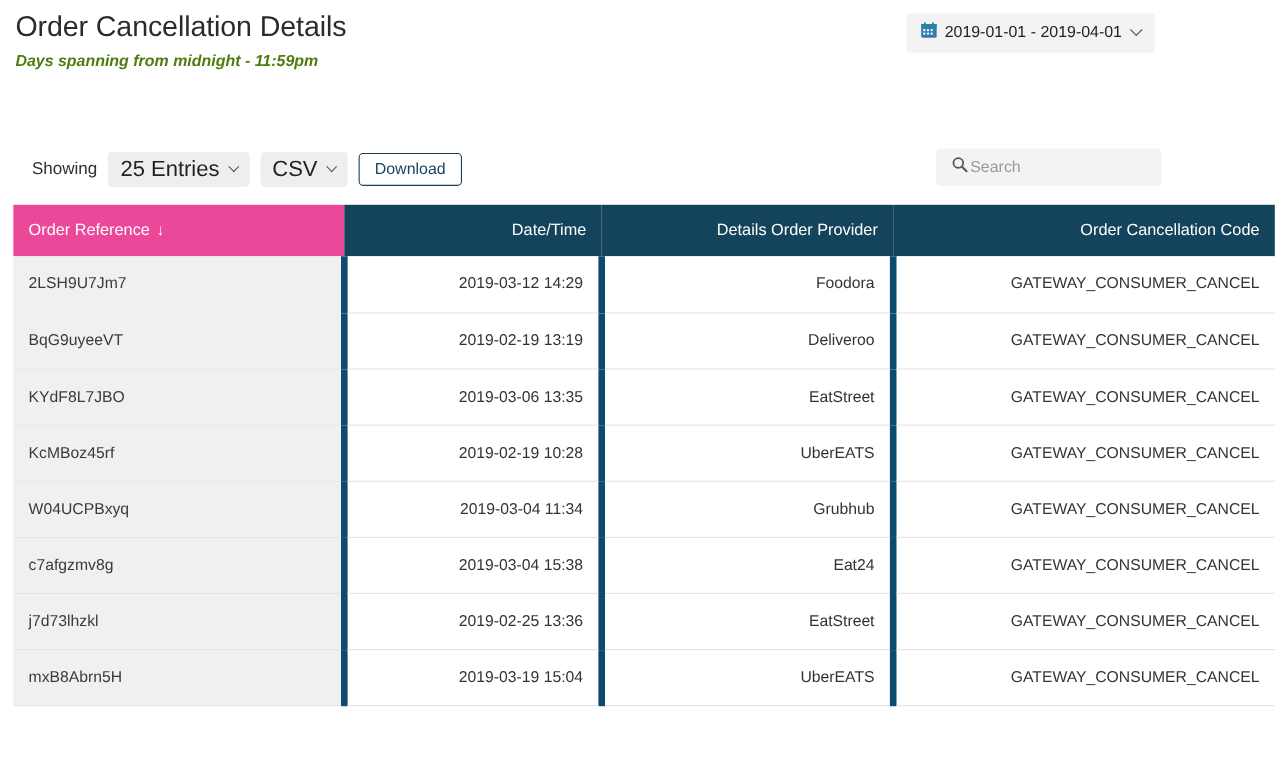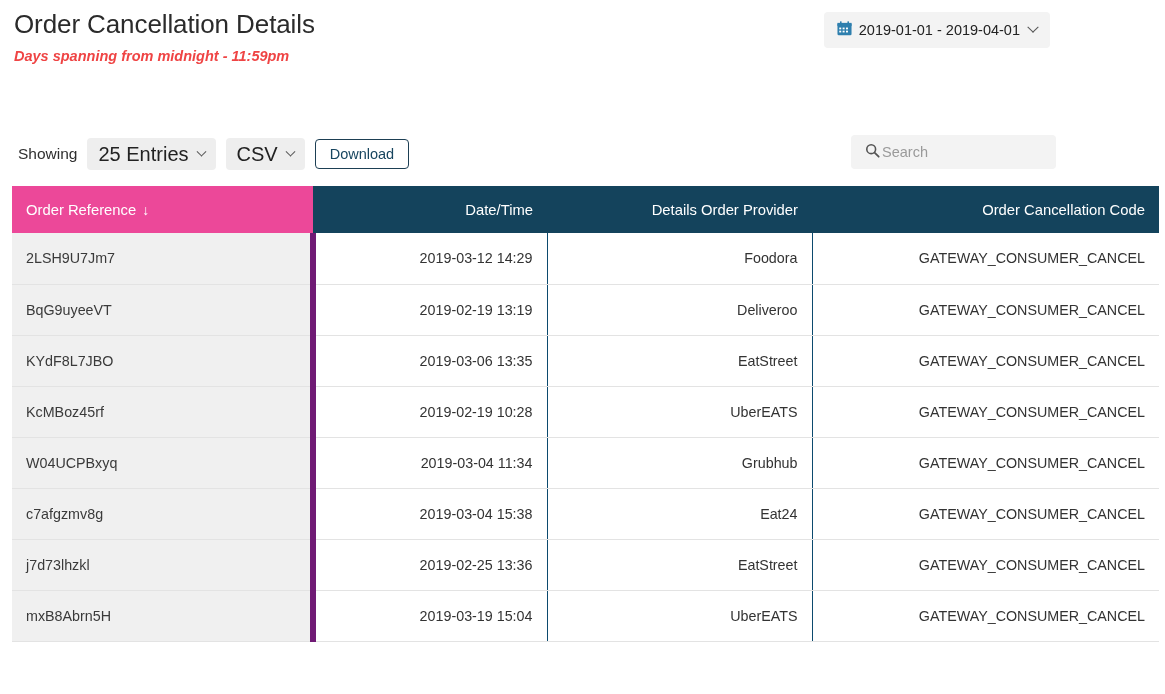--- a/index.html
+++ b/index.html
@@ -29,21 +29,21 @@
     color: #2b2b2b;
     letter-spacing: -0.1px;
     white-space: nowrap;
   }
   .page-subtitle {
     position: absolute;
     left: 14px; top: 48px;
     font-size: 14.5px;
     font-style: italic;
     font-weight: bold;
-    color: #ef4444;
+    color: #4d7c0f;
     white-space: nowrap;
   }
 
   .daterange {
     position: absolute;
     right: 6px; top: 12px;
     display: flex;
     align-items: center;
     gap: 7px;
     height: 36px;
@@ -65,21 +65,21 @@
     border-right: 1.6px solid #555;
     border-bottom: 1.6px solid #555;
     transform: rotate(45deg) translate(-2px, -2px);
     margin-left: 2px;
     flex: none;
   }
 
   
   .toolbar {
     position: absolute;
-    top: 136px; left: 4px; right: 0;
+    top: 136px; left: 15px; right: 0;
     height: 36px;
   }
   .toolbar-left {
     position: absolute;
     left: 14px; top: 0;
     display: flex;
     align-items: center;
     gap: 10px;
     height: 36px;
   }
@@ -188,26 +188,26 @@
     border-bottom: 1px solid #e3e3e3;
     background: #ffffff;
     white-space: nowrap;
     overflow: hidden;
     text-overflow: ellipsis;
     vertical-align: middle;
   }
   table.data td.first {
     text-align: left;
     background: #f0f0f0;
-    border-right: 6px solid #701a75;
+    border-right: 4px solid #701a75;
     border-bottom: 1px solid #e3e3e3;
     color: #3a3a3a;
   }
   table.data td.celldiv {
-    border-left: 1px solid #0c4a6e;
+    border-left: 6px solid #0c4a6e;
   }
   .col-ref   { width: 301px; }
   .col-date  { width: 234px; }
   .col-prov  { width: 265px; }
   .col-code  { width: 347px; }
 </style>
 </head>
 <body>
 
 <div class="page">

